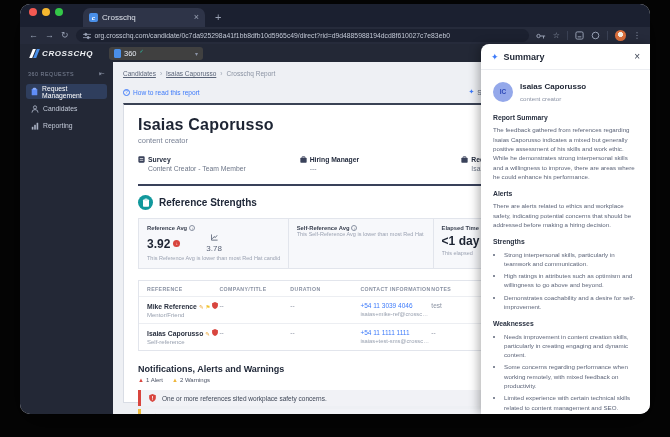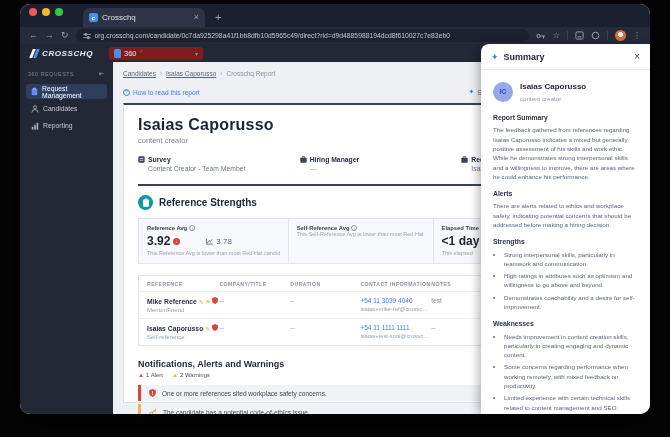--- a/index.html
+++ b/index.html
@@ -30,21 +30,21 @@
   .avatar-browser { width:11px; height:11px; border-radius:50%; background:radial-gradient(circle at 50% 40%, #f3ede2 0 28%, #d96e3c 30% 100%); }
 
   
   .appnav { height:18px; background:#232836; display:flex; align-items:center; padding:0 10px; }
   .logo { display:flex; align-items:center; gap:3px; }
   .logo-mark { position:relative; width:9px; height:9px; }
   .logo-mark i { position:absolute; top:0; bottom:0; width:2.5px; transform:skewX(-22deg); }
   .logo-mark i:nth-child(1){ left:1px; background:#fff; }
   .logo-mark i:nth-child(2){ left:5px; background:#4a8fe8; }
   .logo-text { color:#f0f2f6; font-size:8px; font-weight:bold; font-style:italic; letter-spacing:.6px; }
-  .product { margin-left:16px; width:94px; height:13px; background:#7f1d1d; border-radius:3px;
+  .product { margin-left:16px; width:94px; height:13px; background:#404040; border-radius:3px;
              display:flex; align-items:center; gap:3px; padding:0 5px; font-size:7.5px; color:#e4e8f0; }
   .doc-ic { width:7px; height:9px; background:#4a8fe8; border-radius:1.5px; }
   .mini-check { color:#2bc4a8; font-size:5px; align-self:flex-start; margin-top:1px; }
   .product .chev { margin-left:auto; color:#8b93a6; font-size:6px; }
 
   
   .appbody { display:flex; height:352px; }
   .sidebar { width:93px; background:#232836; padding:6px 6px 0; flex:none; }
   .side-head { display:flex; justify-content:space-between; align-items:center; font-size:5.4px;
                letter-spacing:.5px; color:#7e8699; margin:2px 2px 6px; }
@@ -89,21 +89,21 @@
   .stat-cell { width:31%; padding:6px 8px 7px; border-right:1px solid #e2e5ec; }
   .stat-cell:nth-child(2){ width:30%; }
   .stat-cell:last-child { flex:1; border-right:none; }
   .stat-label { display:flex; gap:2px; align-items:center; font-size:5.8px; font-weight:bold; color:#394050; }
   .info-dot { width:6px; height:6px; border:.7px solid #8a92a2; border-radius:50%; color:#8a92a2;
               font-size:4px; display:inline-flex; align-items:center; justify-content:center; font-weight:normal; }
   .stat-valrow { display:flex; align-items:center; margin:3px 0 2px; }
   .stat-value { font-size:12px; font-weight:bold; color:#1c2332; }
   .down-badge { width:7px; height:7px; background:#d8453e; color:#fff; border-radius:50%; font-size:4.5px;
                 display:inline-flex; align-items:center; justify-content:center; margin-left:3px; }
-  .benchmark { display:flex; gap:3px; align-items:center; margin-left:26px; font-size:8px; color:#596276; }
+  .benchmark { display:flex; gap:3px; align-items:center; margin-left:26px; font-size:8px; color:#596276;flex-direction:column; }
   .stat-caption { font-size:5.5px; color:#9ba2b2; white-space:nowrap; overflow:hidden; }
 
   .ref-table { margin-top:11px; border:1px solid #e2e5ec; font-size:6.5px; }
   .trow { display:flex; padding:5px 8px; border-bottom:1px solid #eceef2; align-items:flex-start; }
   .trow:last-child { border-bottom:none; }
   .thead { color:#8a92a3; font-size:5.2px; font-weight:bold; letter-spacing:.4px; padding:5px 8px 4px; }
   .c1 { width:15.5%; min-width:0; } .c2 { width:15.2%; } .c3 { width:15%; } .c4 { width:15.2%; min-width:0; } .c5 { flex:1; }
   .ref-name { font-weight:bold; color:#2a3140; font-size:6.8px; white-space:nowrap; }
   .row-ic { font-size:5.5px; margin-left:2px; }
   .row-ic.amber { color:#e8930c; } .row-ic.yellow { color:#f0c330; }

